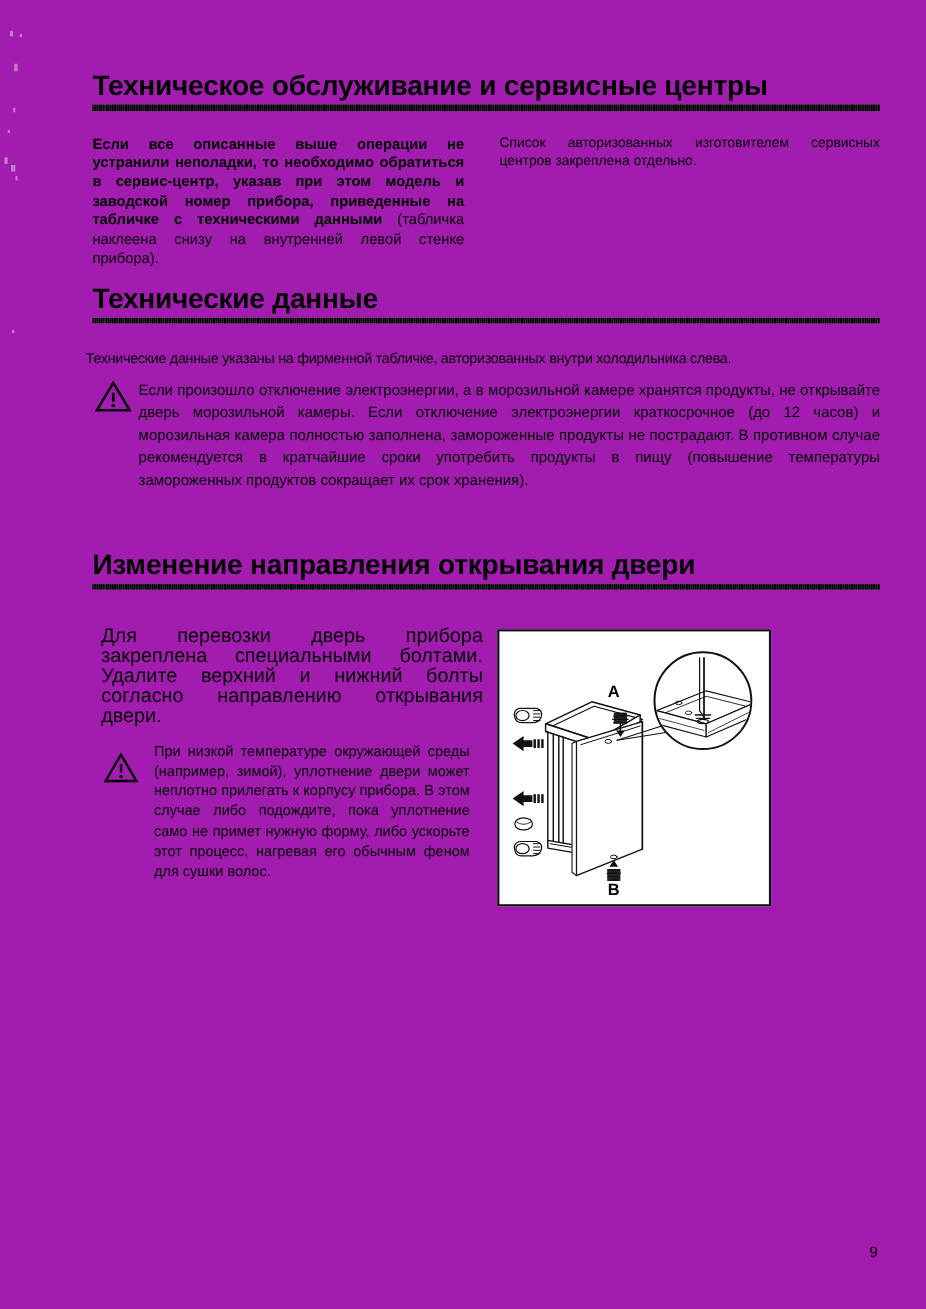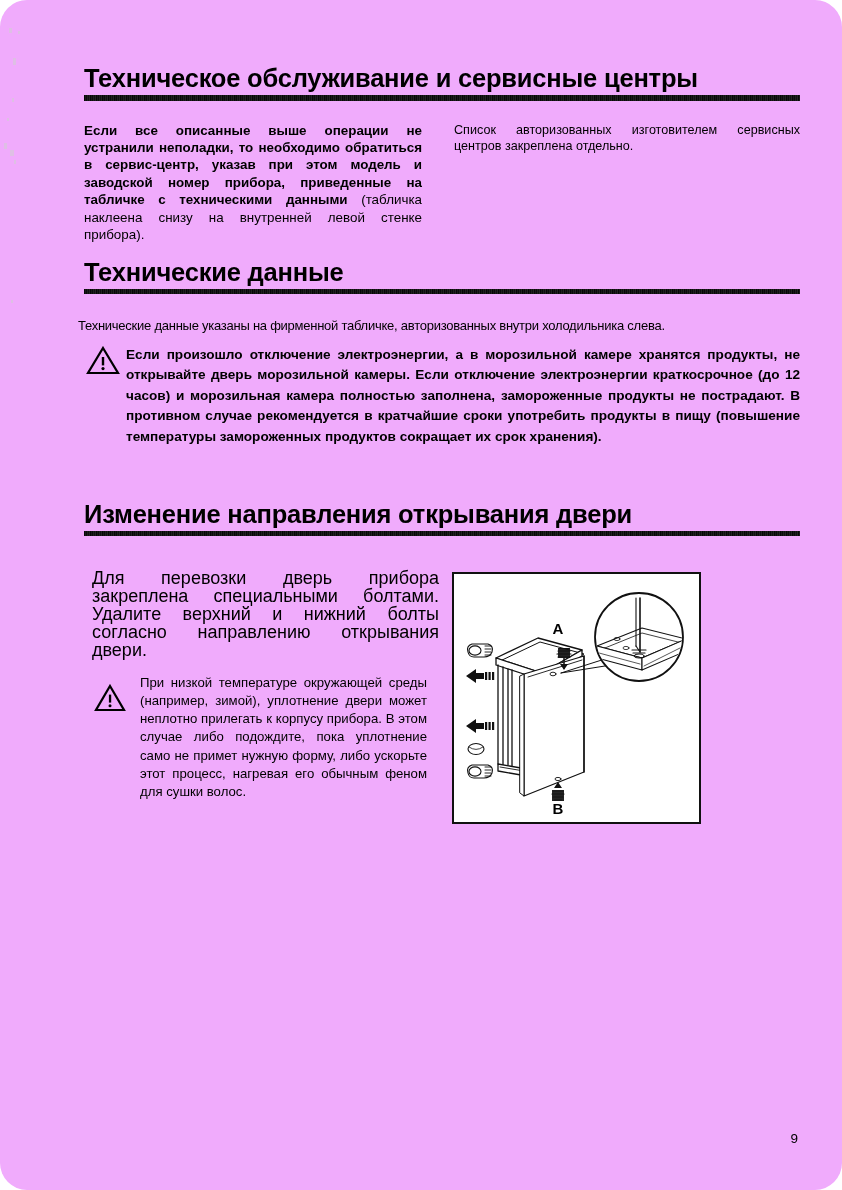--- a/index.html
+++ b/index.html
@@ -12,22 +12,21 @@
     height: 1190px;
     position: relative;
     font-family: "Liberation Sans", sans-serif;
     color: #000000;
     overflow: hidden;
   }
 
   .page {
     position: absolute;
     inset: 0;
-    background: #f0abfc;
-    border-radius: 27px;
+    background: #a21caf;
   }
 
   
   .speckle {
     position: absolute;
     background: #cfcfcf;
     opacity: .55;
   }
 
   .content {
@@ -102,21 +101,21 @@
     white-space: nowrap;
     letter-spacing: -0.25px;
   }
 
   .warn-block {
     position: relative;
     padding-left: 40px;
   }
   .warn-block p {
     margin: 0;
-    font-weight: bold;
+    font-weight: normal;
     font-size: 13.6px;
     line-height: 20.6px;
     text-align: justify;
   }
   .tri {
     position: absolute;
     left: 0;
     top: 1px;
   }
 

